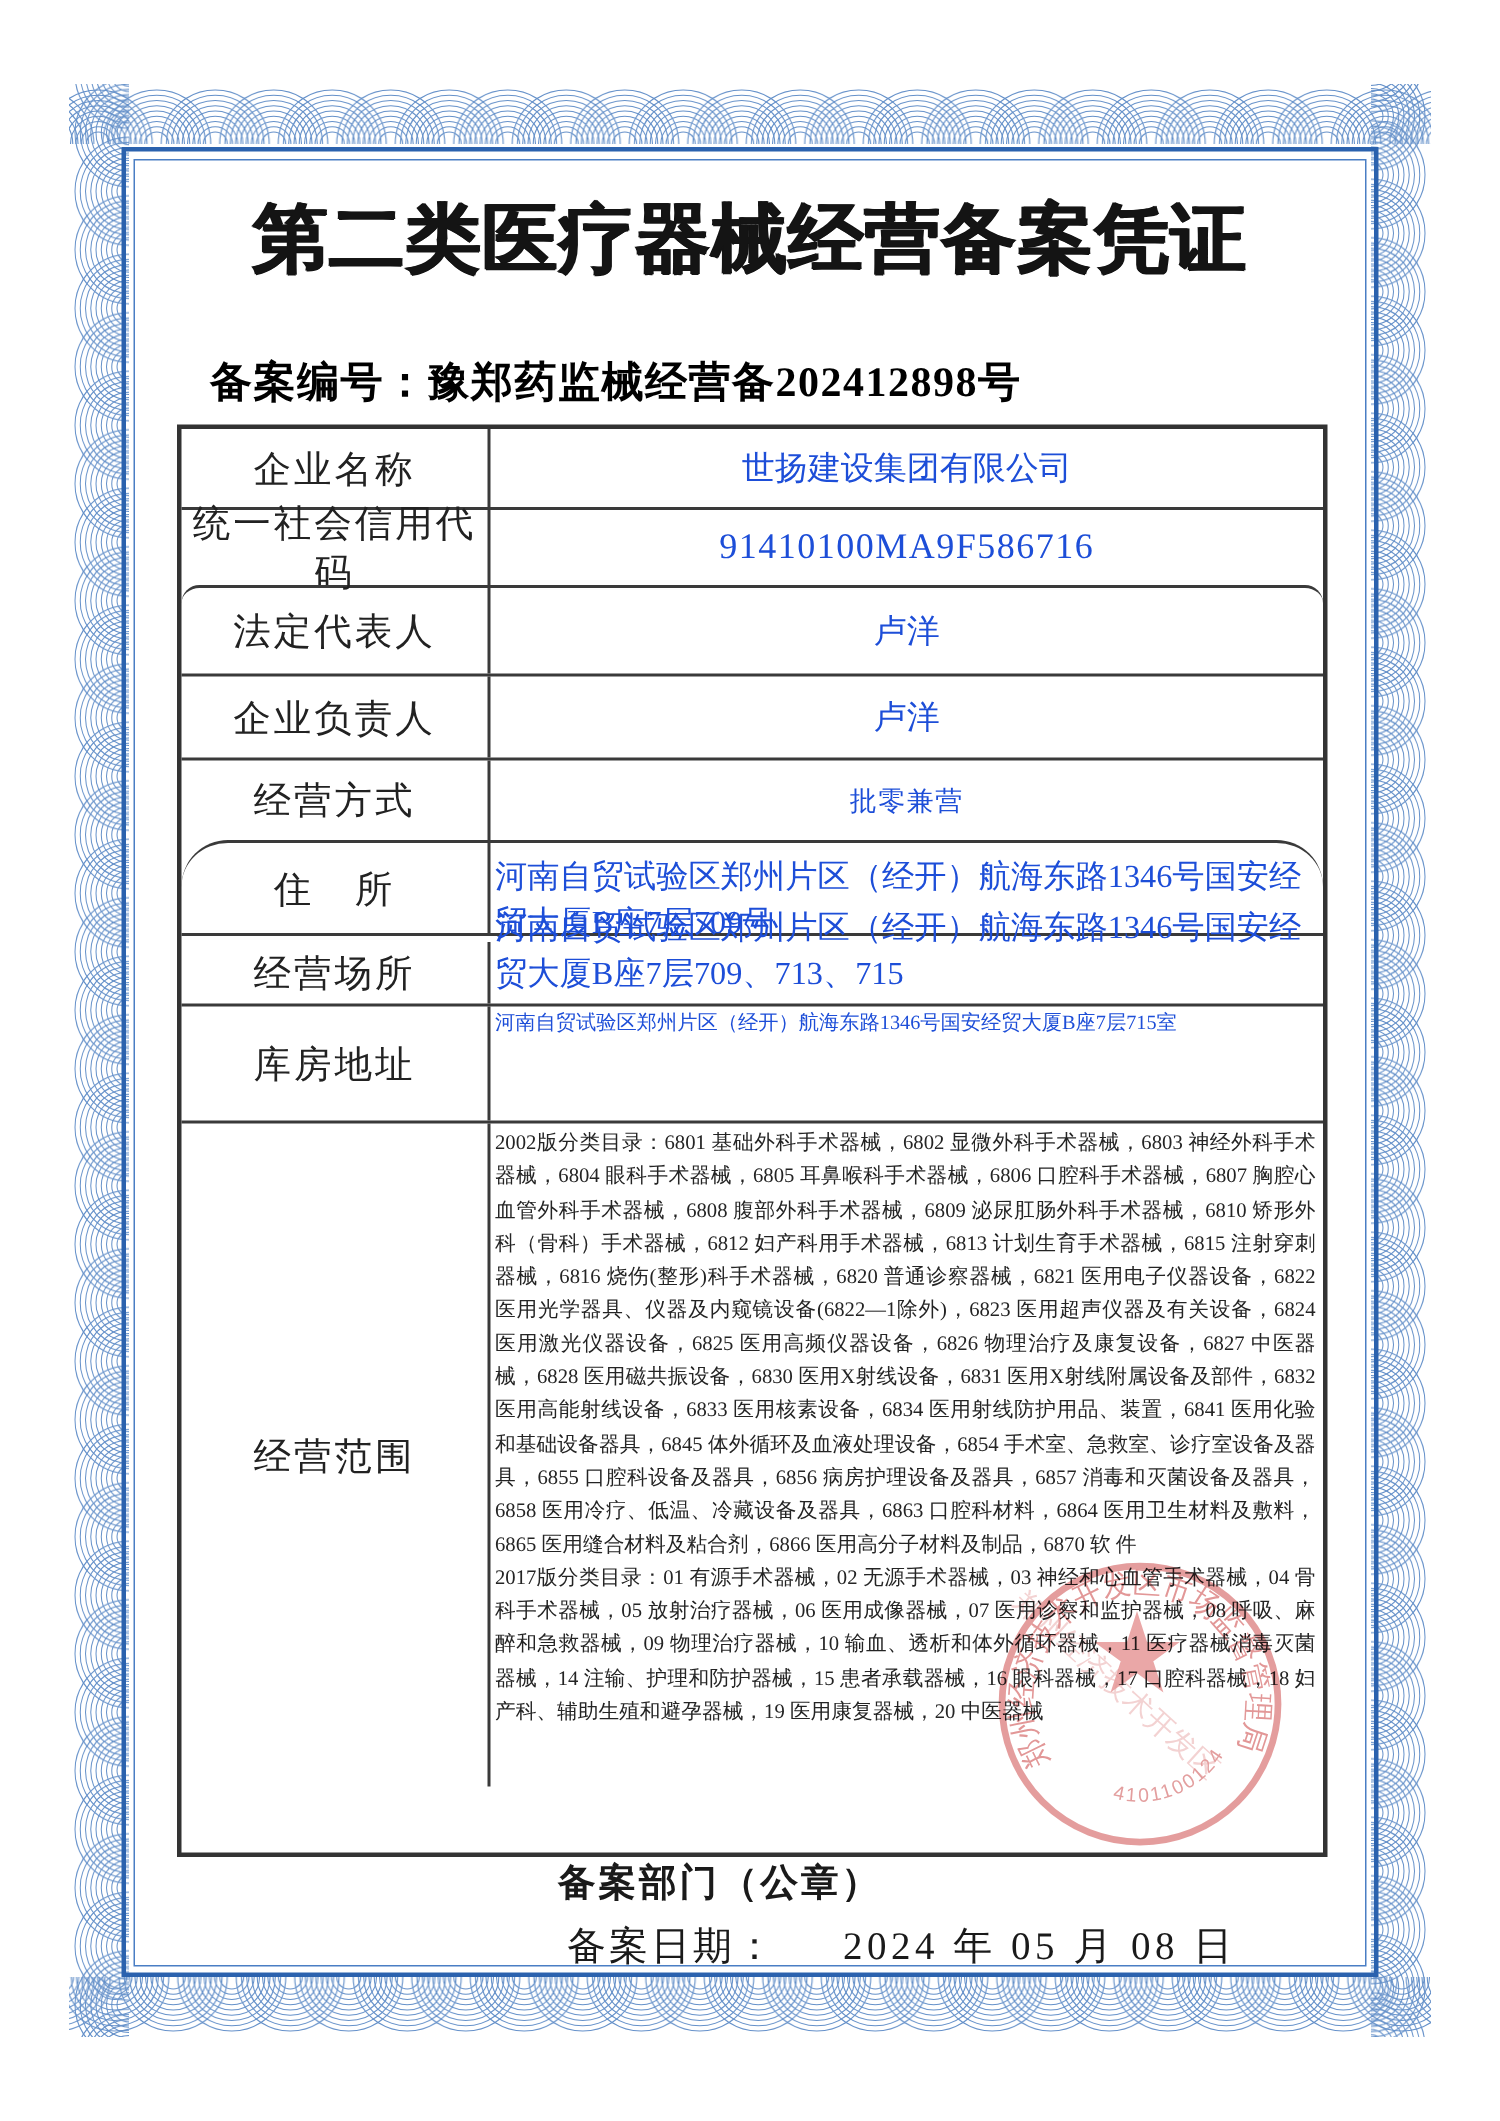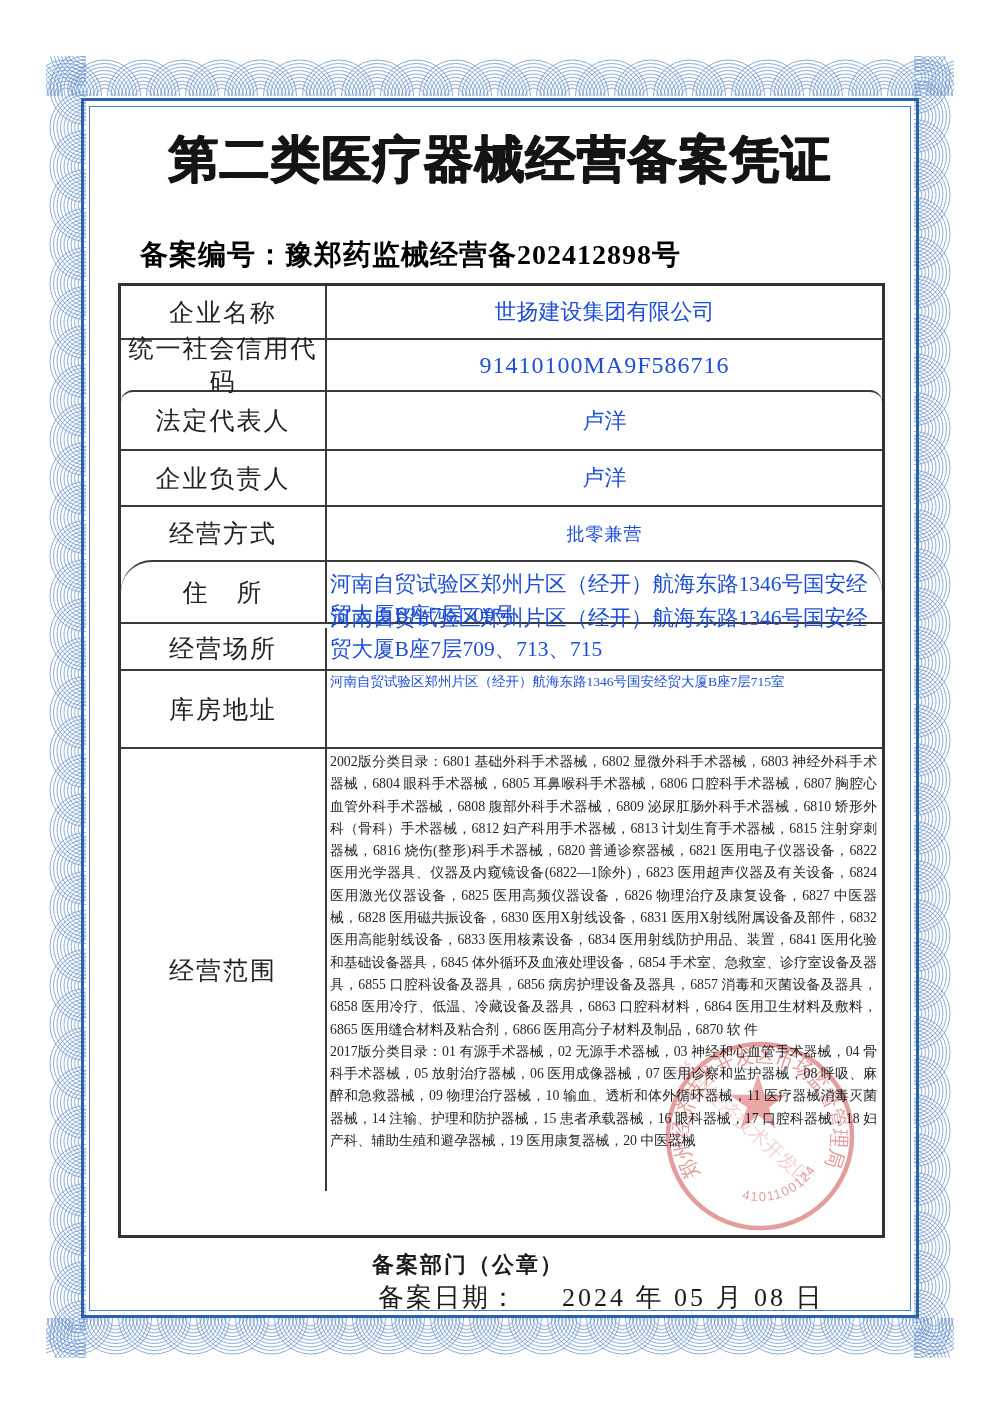--- a/index.html
+++ b/index.html
@@ -34,22 +34,22 @@
   .r2 .tvalue{font-size:24px;letter-spacing:1px;}
   .r5 .tvalue{font-size:18px;letter-spacing:1px;}
   .r6 .tvalue,.r7 .tvalue{justify-content:flex-start;text-align:left;font-size:21.5px;
         line-height:31px;padding:20px 8px 4px 3px;}
   .r8 .tvalue{align-items:flex-start;justify-content:flex-start;text-align:left;
         font-size:13.5px;line-height:20px;padding:1px 6px 0 3px;}
   .r9 .tvalue{align-items:flex-start;justify-content:flex-start;display:block;
         text-align:justify;font-size:13.8px;line-height:22.3px;padding:2px 5px 0 3px;color:#242424;}
   .r9 .tvalue p{margin:0;}
   
-  .dept-line{position:absolute;left:372px;top:1238px;font-size:22px;font-weight:600;
-             letter-spacing:2px;color:#1a1a1a;margin-top:12px;}
+  .dept-line{position:absolute;left:372px;top:1238px;font-size:25px;font-weight:600;
+             letter-spacing:2px;color:#1a1a1a;}
   .date-line{position:absolute;left:378px;top:1280px;font-size:26px;font-weight:400;
              letter-spacing:2px;color:#1a1a1a;}
   .date-line .date-value{margin-left:44px;letter-spacing:3px;}
   
   .stamp{position:absolute;left:640px;top:1016px;width:240px;height:240px;
          mix-blend-mode:multiply;z-index:5;}
 </style>
 </head>
 <body>
 

